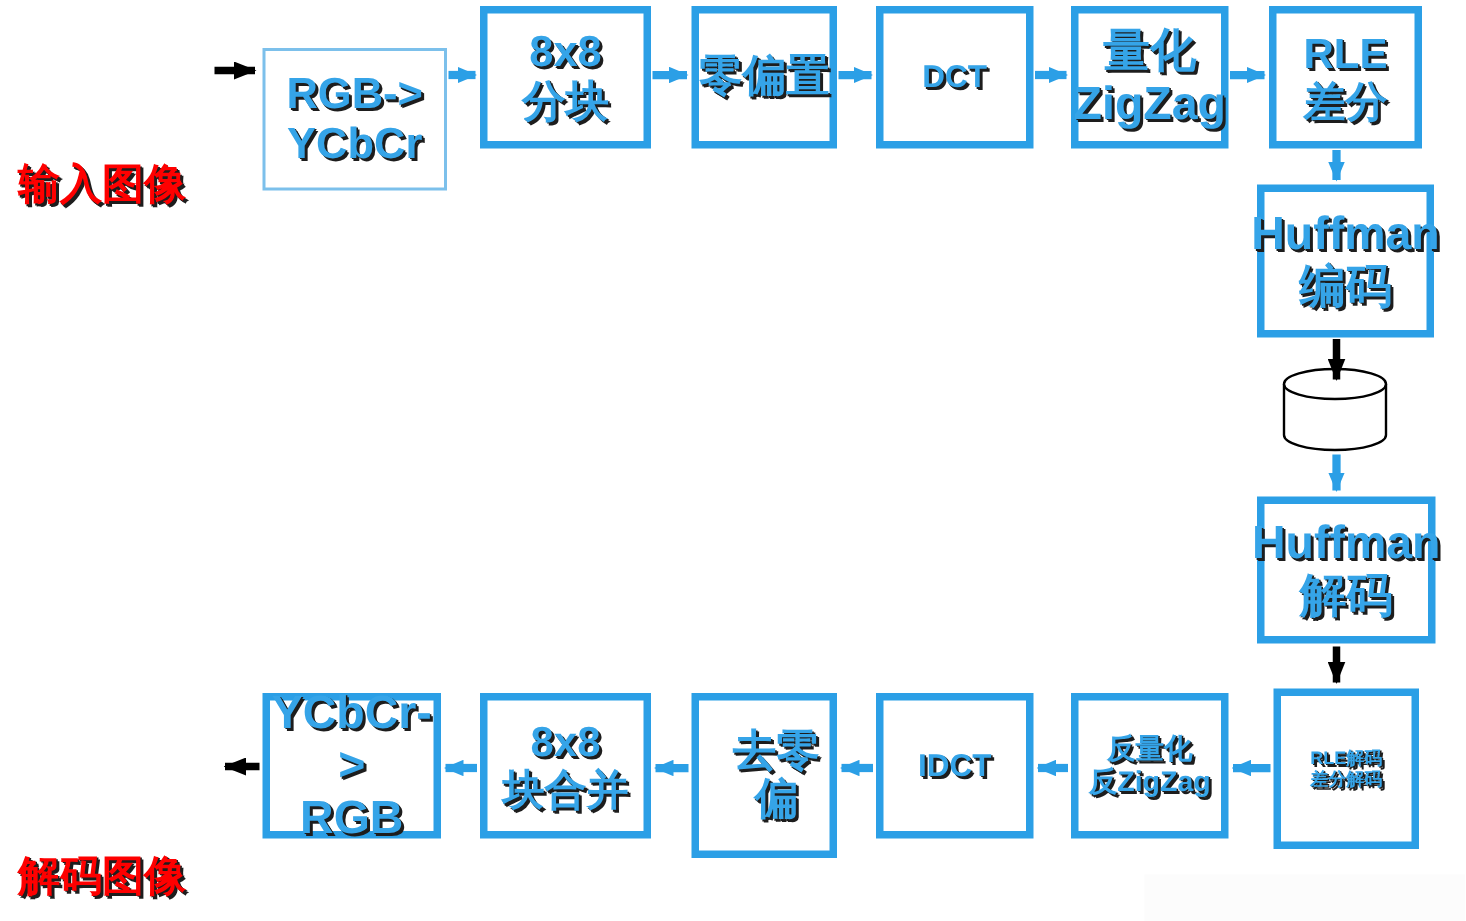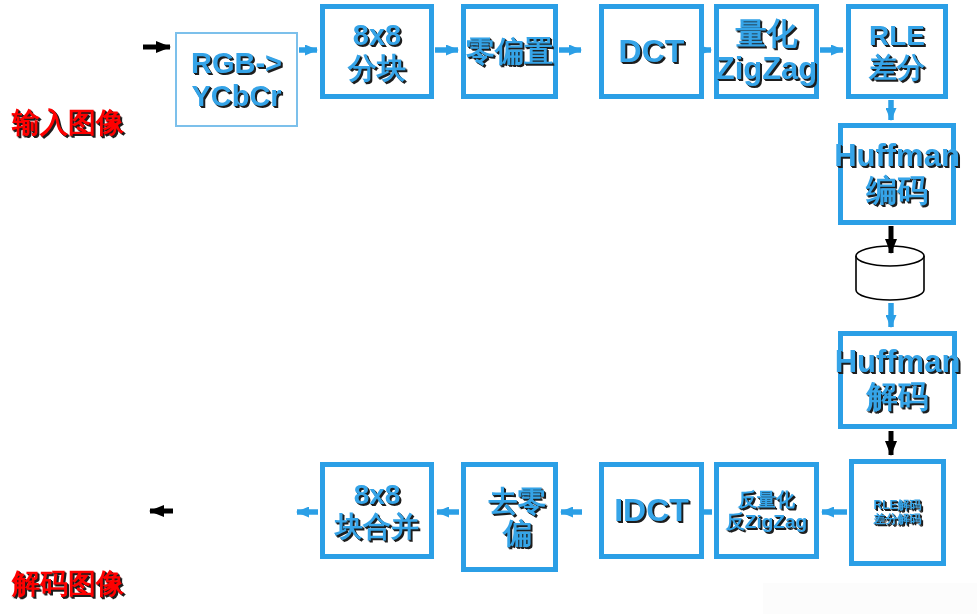--- a/index.html
+++ b/index.html
@@ -17,21 +17,21 @@
     position:absolute; box-sizing:border-box; background:#fff;
     border:5px solid var(--blue);
     display:flex; align-items:center; justify-content:center; text-align:center;
     font-weight:bold; color:var(--textblue); overflow:visible; z-index:2;
   }
   .box.thin{border:2px solid var(--lightblue);margin-top:28px;}
   .lbl{
     white-space:pre-line; line-height:1.12;
     text-shadow:2px 2px 0 var(--shadow), 1px 1px 0 var(--shadow);
   }
-  .fs30{font-size:32px;margin-left:15px;} .fs29{font-size:29px;} .fs28{font-size:28px;}
+  .fs30{font-size:21px;} .fs29{font-size:29px;} .fs28{font-size:28px;}
   .fs27{font-size:31px;} .fs25{font-size:19px;} .fs20{font-size:12px;}
   
   .b1{left:175px;top:4px;width:123px;height:95px;}
   .b2{left:320px;top:4px;width:114px;height:95px;}
   .b3{left:461px;top:4px;width:97px;height:95px;align-items:center;}
   .b4{left:584px;top:4px;width:105px;height:95px;}
   .b5{left:714px;top:4px;width:105px;height:95px;}
   .b6{left:846px;top:4px;width:102px;height:95px;align-items:center;}
   .henc{left:838px;top:123px;width:118px;height:102px;}
   .hdec{left:838px;top:331px;width:119px;height:98px;}
@@ -137,18 +137,22 @@
   <div class="box d4 fs30">
     <span class="lbl">IDCT</span>
   </div>
   <div class="box d3 fs29">
     <span class="lbl">去零偏</span>
   </div>
   <div class="box d2 fs28">
     <span class="lbl">8x8
 块合并</span>
   </div>
+  <div class="box d1 fs27">
+    <span class="lbl">YCbCr-&gt;
+RGB</span>
+  </div>
 
   <div class="redlabel output">解码图像</div>
   <div class="redlabel input">输入图像</div>
 
   <div class="watermark"></div>
 </div>
 
 </body></html>

